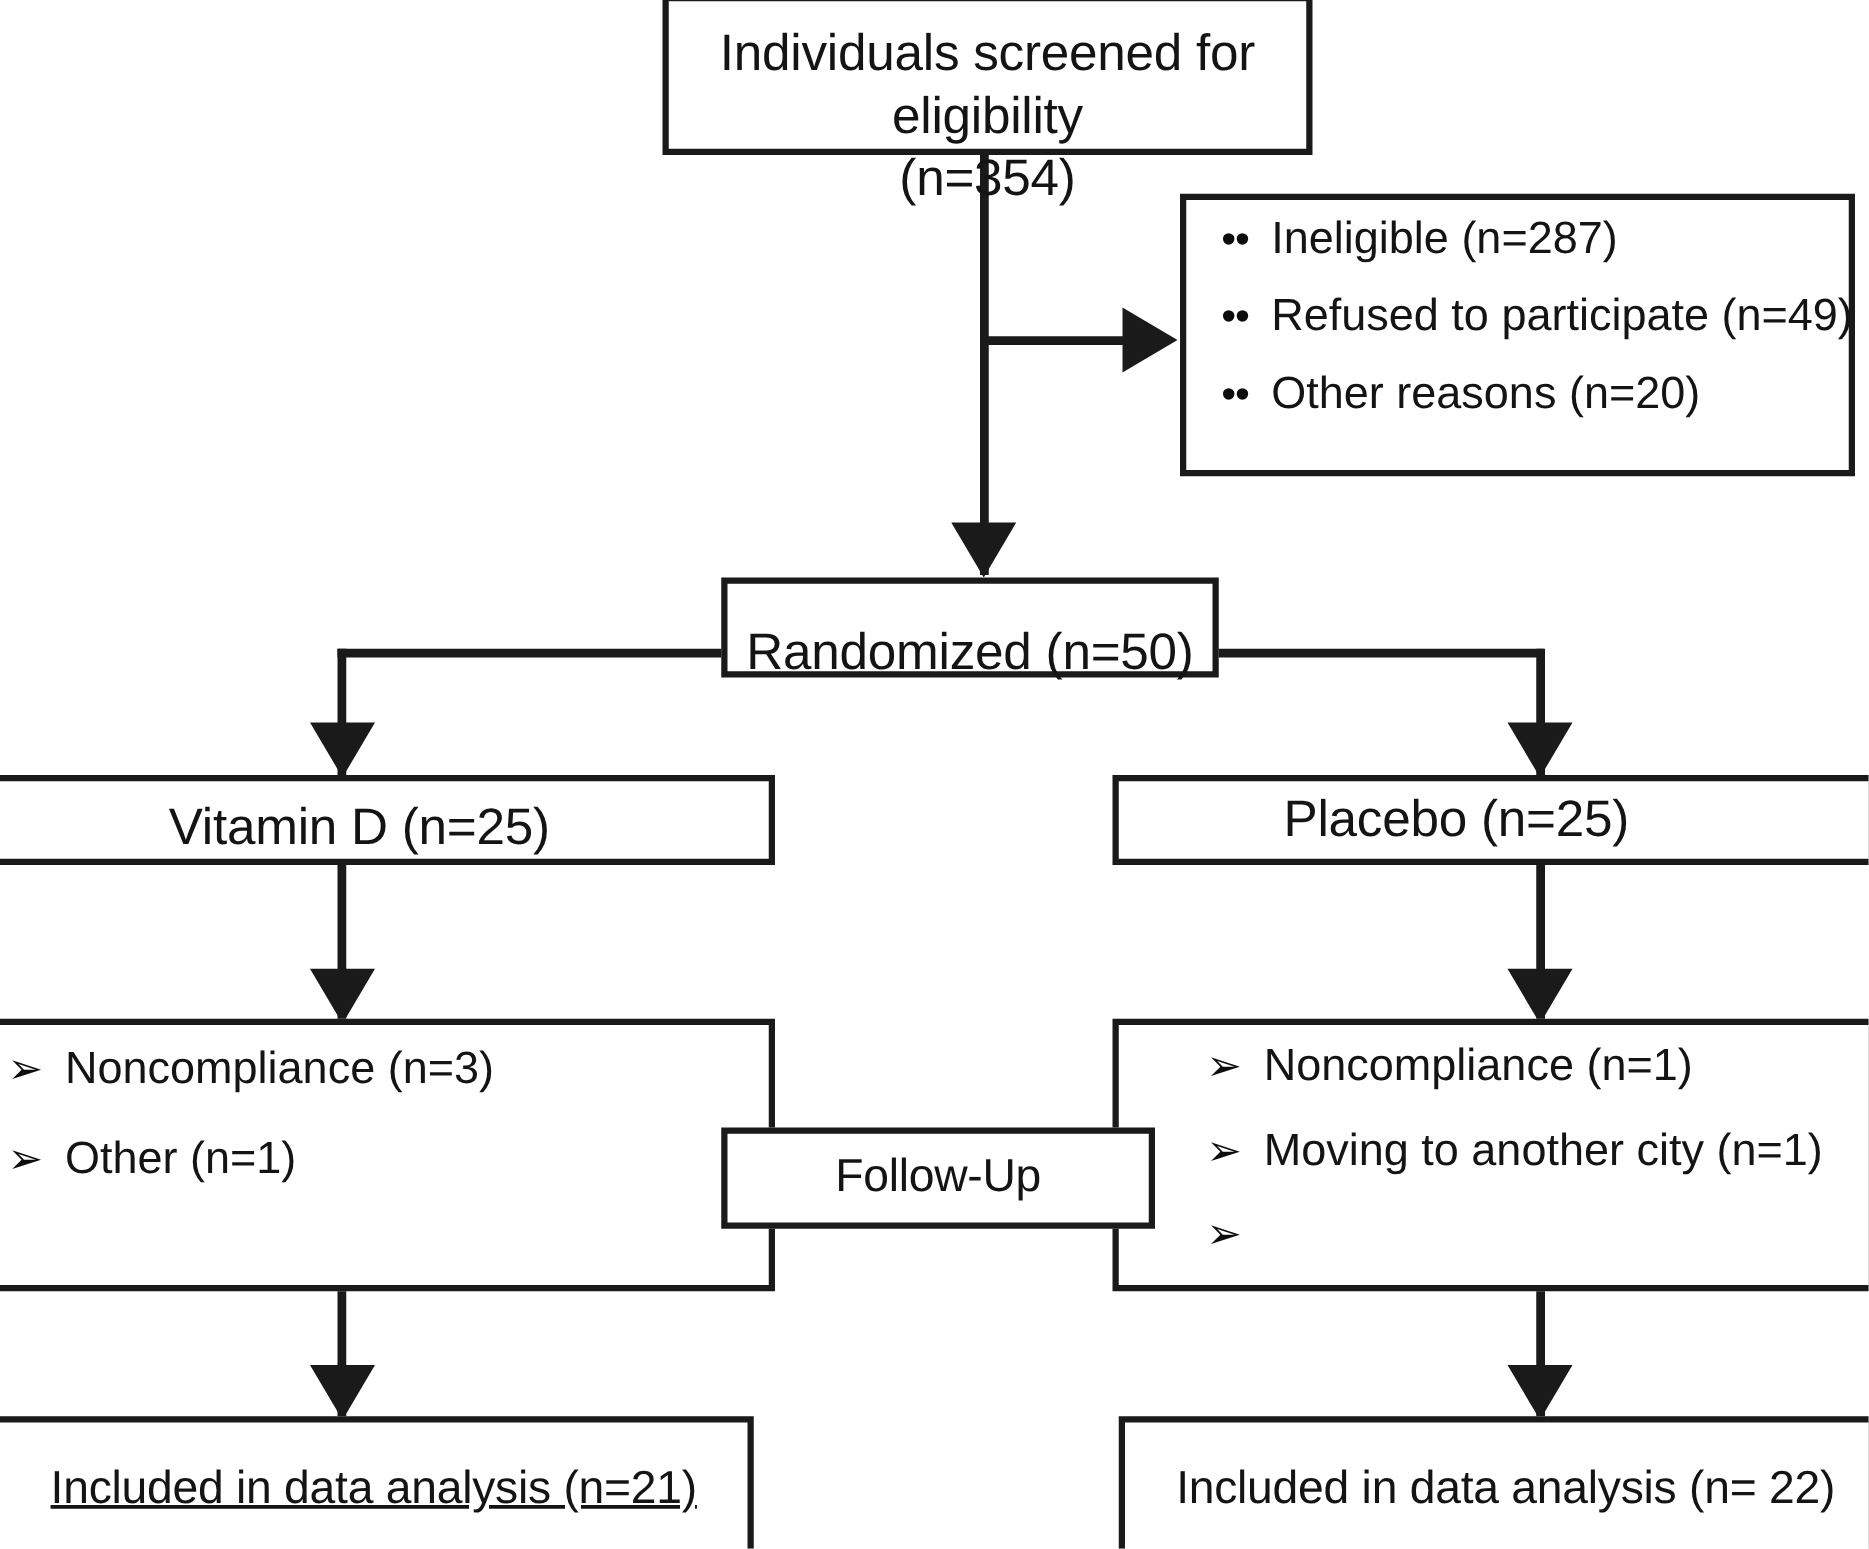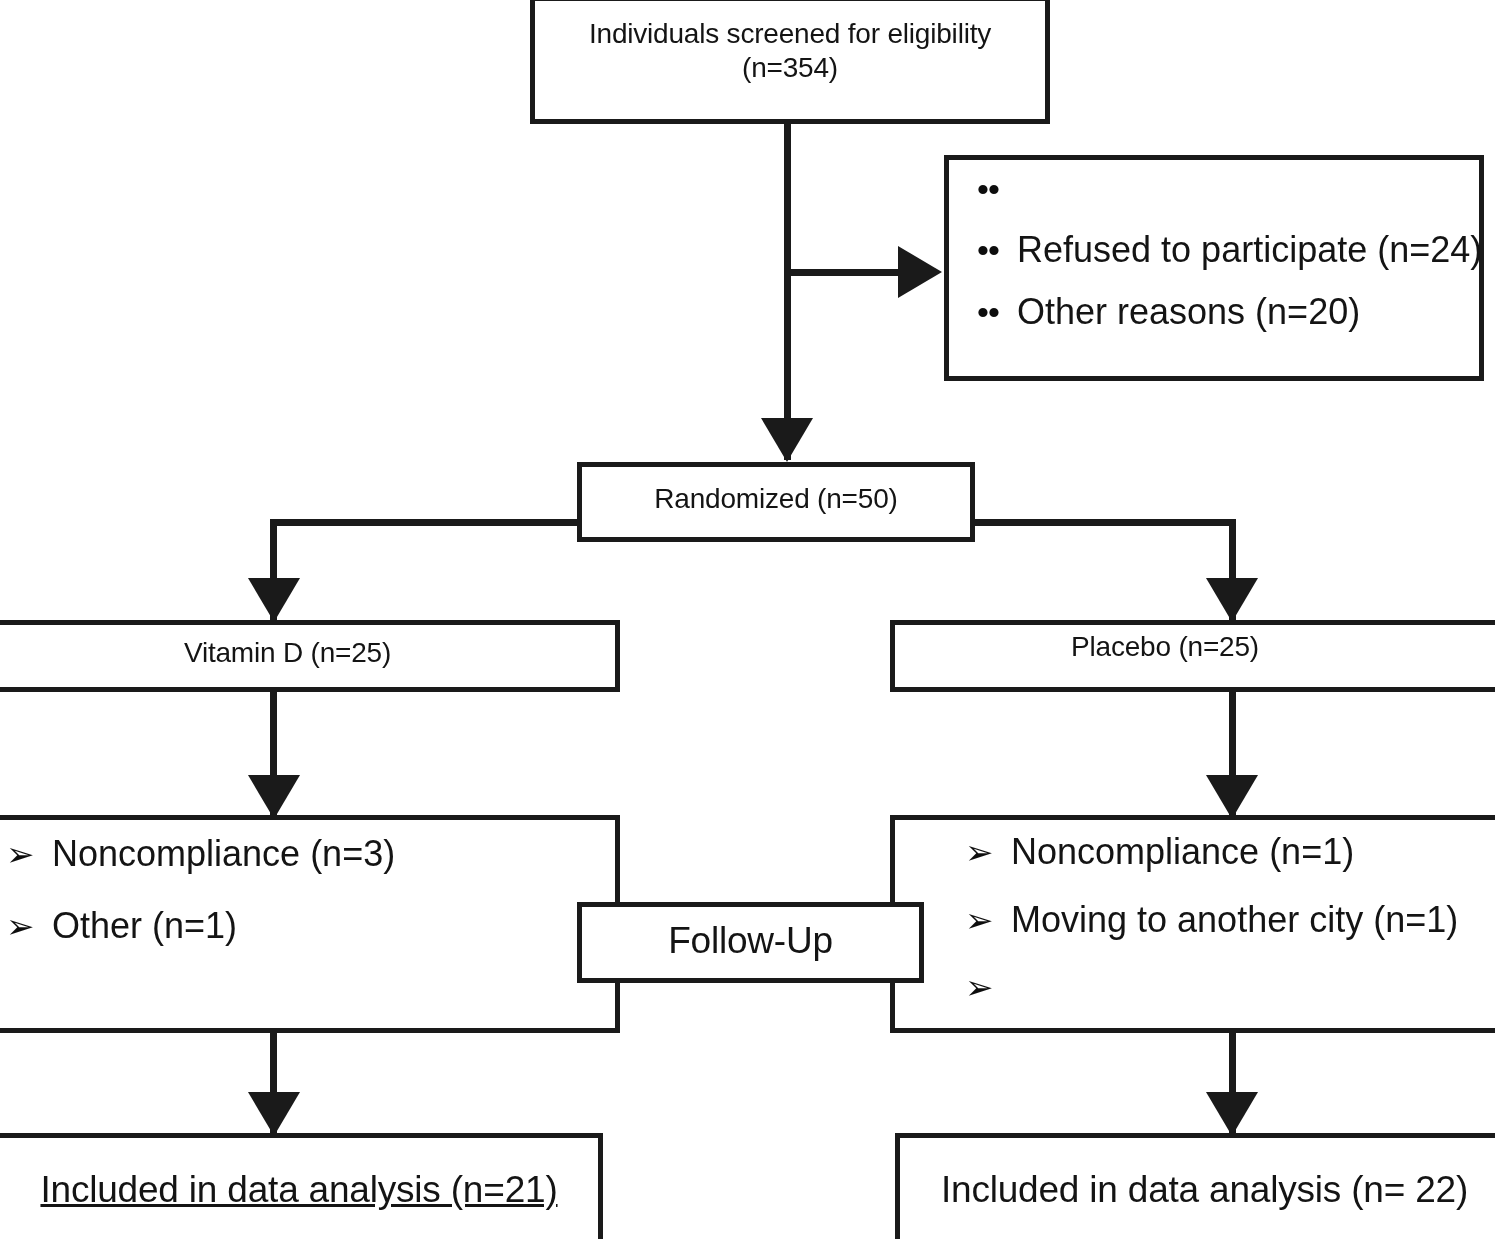--- a/index.html
+++ b/index.html
@@ -23,21 +23,21 @@
     box-sizing: border-box;
     border: 5px solid #1a1a1a;
     background: #ffffff;
     z-index: 5;
   }
   .box-text {
     position: absolute;
     left: 0;
     right: 0;
     text-align: center;
-    font-size: 28px;
+    font-size: 41px;
     line-height: 1.22;
     letter-spacing: -0.2px;
     color: #141414;
     white-space: pre-line;
   }
   
   #screening-box {
     left: 530px;
     top: -4px;
     width: 520px;
@@ -85,21 +85,21 @@
     color: #0d0d0d;
   }
 
   
   #randomized-box {
     left: 577px;
     top: 462px;
     width: 398px;
     height: 80px;
   }
-  #randomized-box .box-text { top: 15px; }
+  #randomized-box .box-text { top: 29px; }
 
   
   #vitd-box {
     left: -5px;
     top: 620px;
     width: 625px;
     height: 72px;
   }
   #vitd-box .box-text { top: 11px; left: 20px; right: 60px; }
 
@@ -228,24 +228,25 @@
 
   <div class="box" id="screening-box">
     <div class="box-text">Individuals screened for eligibility
 (n=354)</div>
   </div>
 
   <div class="box" id="exclusion-box">
     <div class="bullet-list">
       <div class="bullet-row">
         <span class="dot-bullet">••</span>
+        <span>Ineligible (n=287)</span>
       </div>
       <div class="bullet-row">
         <span class="dot-bullet">••</span>
-        <span>Refused to participate (n=24)</span>
+        <span>Refused to participate (n=49)</span>
       </div>
       <div class="bullet-row">
         <span class="dot-bullet">••</span>
         <span>Other reasons (n=20)</span>
       </div>
     </div>
   </div>
 
   <div class="box" id="randomized-box">
     <div class="box-text">Randomized (n=50)</div>

